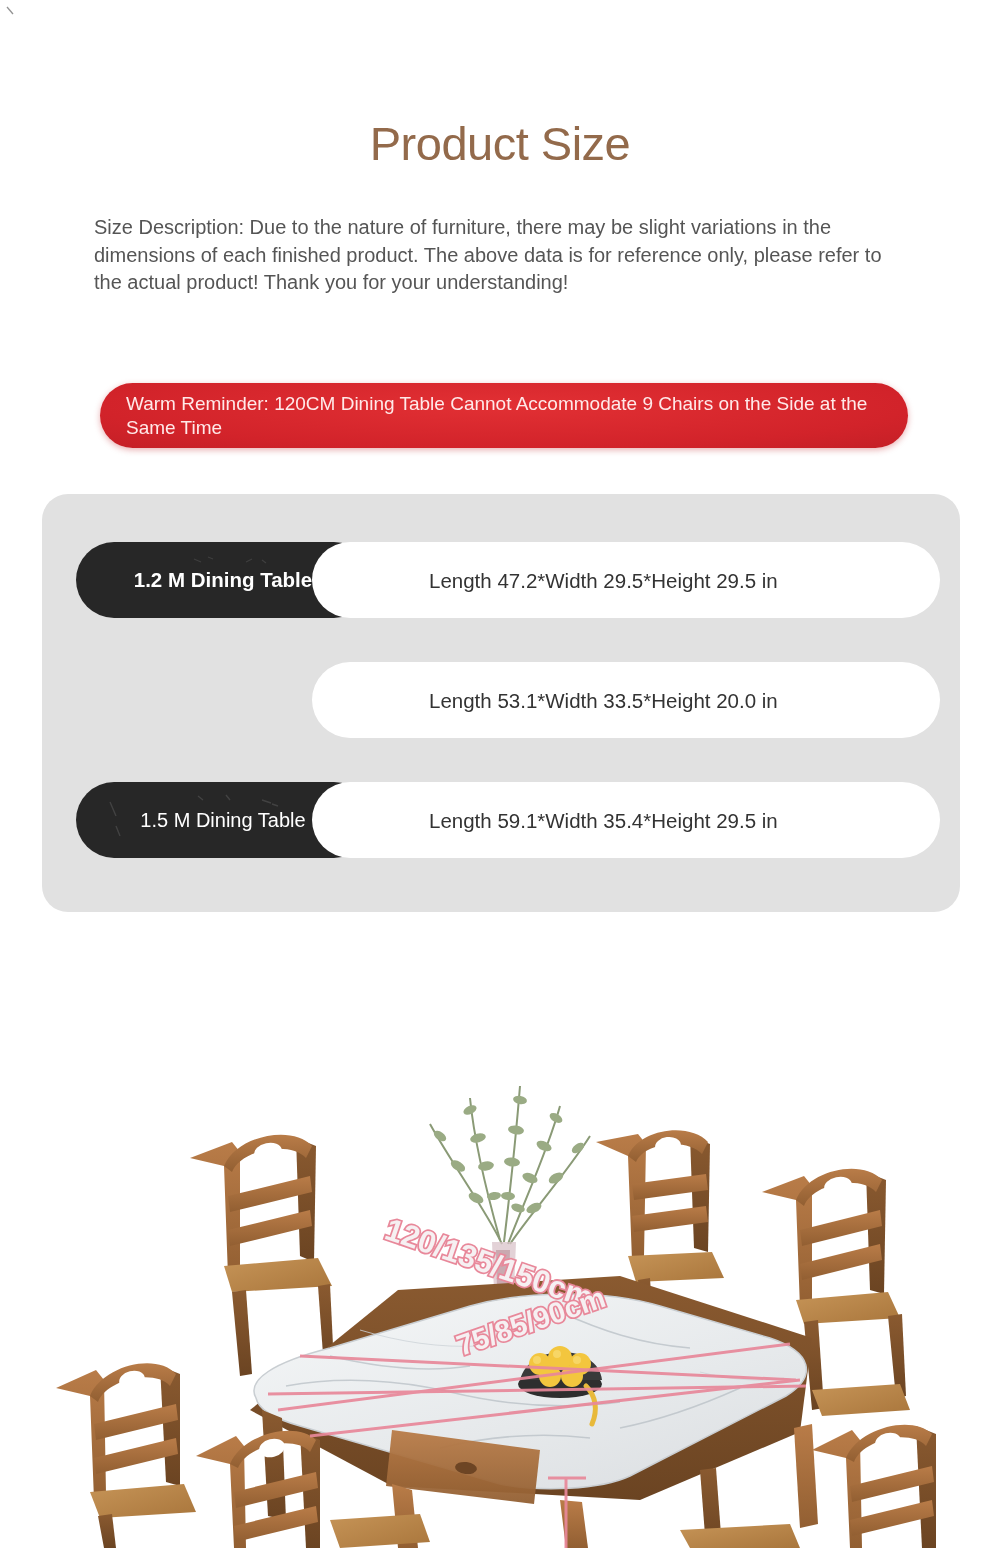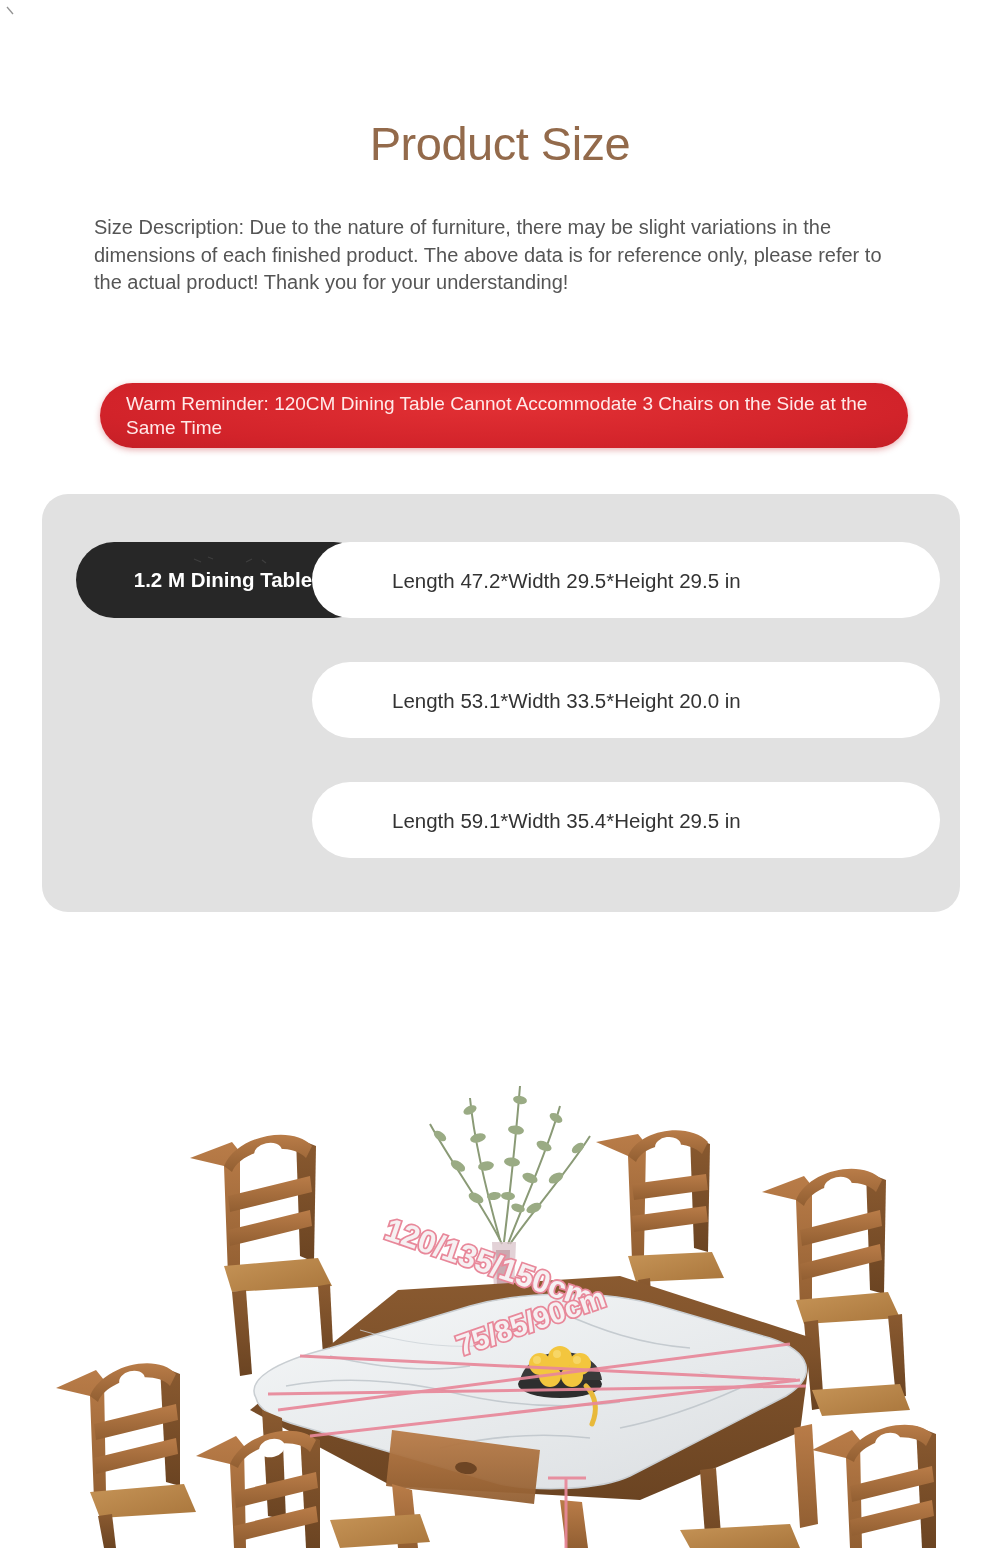--- a/index.html
+++ b/index.html
@@ -116,21 +116,21 @@
     width: 628px; height: 76px;
     background: #ffffff;
     border-radius: 38px;
     display: flex;
     align-items: center;
   }
   .row-value {
     color: #333333;
     font-size: 20.5px;
     line-height: 25px;
-    padding-left: 80px;
+    padding-left: 117px;
     padding-right: 30px;
   }
 
   
   .photo-scene {
     position: absolute;
     left: 0; top: 1080px;
     width: 1000px; height: 468px;
     background: #ffffff;
     overflow: hidden;
@@ -142,21 +142,21 @@
 
 <svg class="artifact" viewBox="0 0 12 12">
   <path d="M1 1 L7 8" stroke="#3a3a3a" stroke-width="1.3" fill="none"></path>
 </svg>
 
 <div class="page-title">Product Size</div>
 
 <div class="description">Size Description: Due to the nature of furniture, there may be slight variations in the dimensions of each finished product. The above data is for reference only, please refer to the actual product! Thank you for your understanding!</div>
 
 <div class="warning-banner">
-  <div class="warning-text">Warm Reminder: 120CM Dining Table Cannot Accommodate 3 Chairs on the Side at the Same Time</div>
+  <div class="warning-text">Warm Reminder: 120CM Dining Table Cannot Accommodate 9 Chairs on the Side at the Same Time</div>
 </div>
 
 <div class="size-card">
 
   <div class="size-row r0">
     <div class="row-label-pill">
       <svg class="speckle" viewBox="0 0 296 76" preserveAspectRatio="none">
         <path d="M118 17 l7 3 M132 15 l5 2 M170 20 l6 -3 M186 18 l4 3" stroke="#6a6a6a" stroke-width="1.2" fill="none" opacity=".7"></path>
       </svg>
       <span class="row-label">1.2 M Dining Table</span>
@@ -166,20 +166,26 @@
     </div>
   </div>
 
   <div class="size-row r1">
     <div class="row-value-pill">
       <span class="row-value">Length 53.1*Width 33.5*Height 20.0 in</span>
     </div>
   </div>
 
   <div class="size-row r2">
+    <div class="row-label-pill">
+      <svg class="speckle" viewBox="0 0 296 76" preserveAspectRatio="none">
+        <path d="M34 20 l6 14 M40 44 l4 10 M122 14 l5 4 M150 13 l4 5 M186 18 l9 3 M196 22 l6 2" stroke="#707070" stroke-width="1.4" fill="none" opacity=".75"></path>
+      </svg>
+      <span class="row-label">1.5 M Dining Table</span>
+    </div>
     <div class="row-value-pill">
       <span class="row-value">Length 59.1*Width 35.4*Height 29.5 in</span>
     </div>
   </div>
 
 </div>
 
 <div class="photo-scene">
 <svg width="1000" height="468" viewBox="0 0 1000 468">
 

